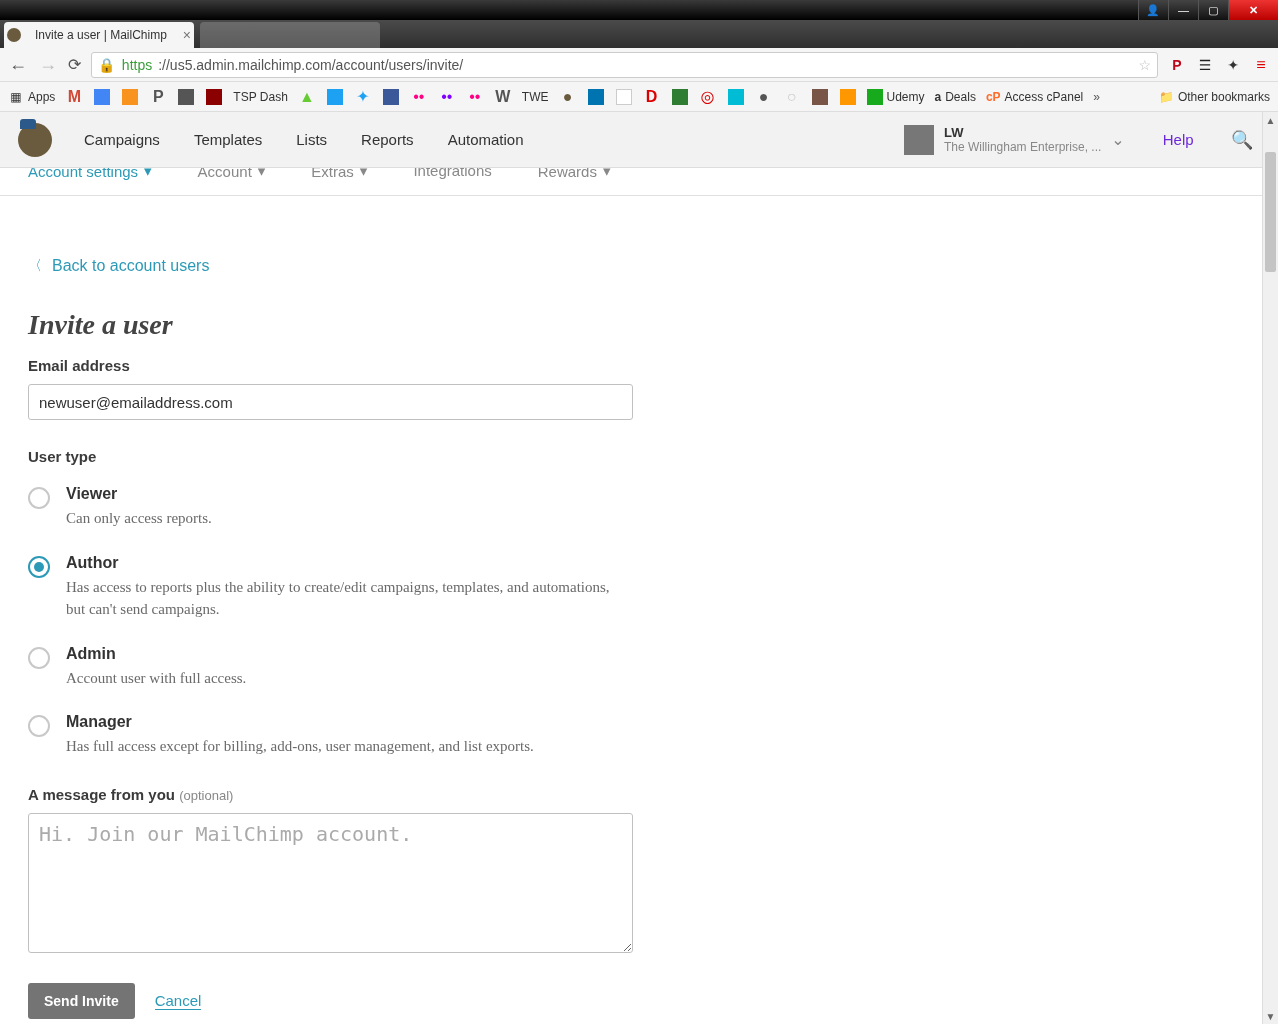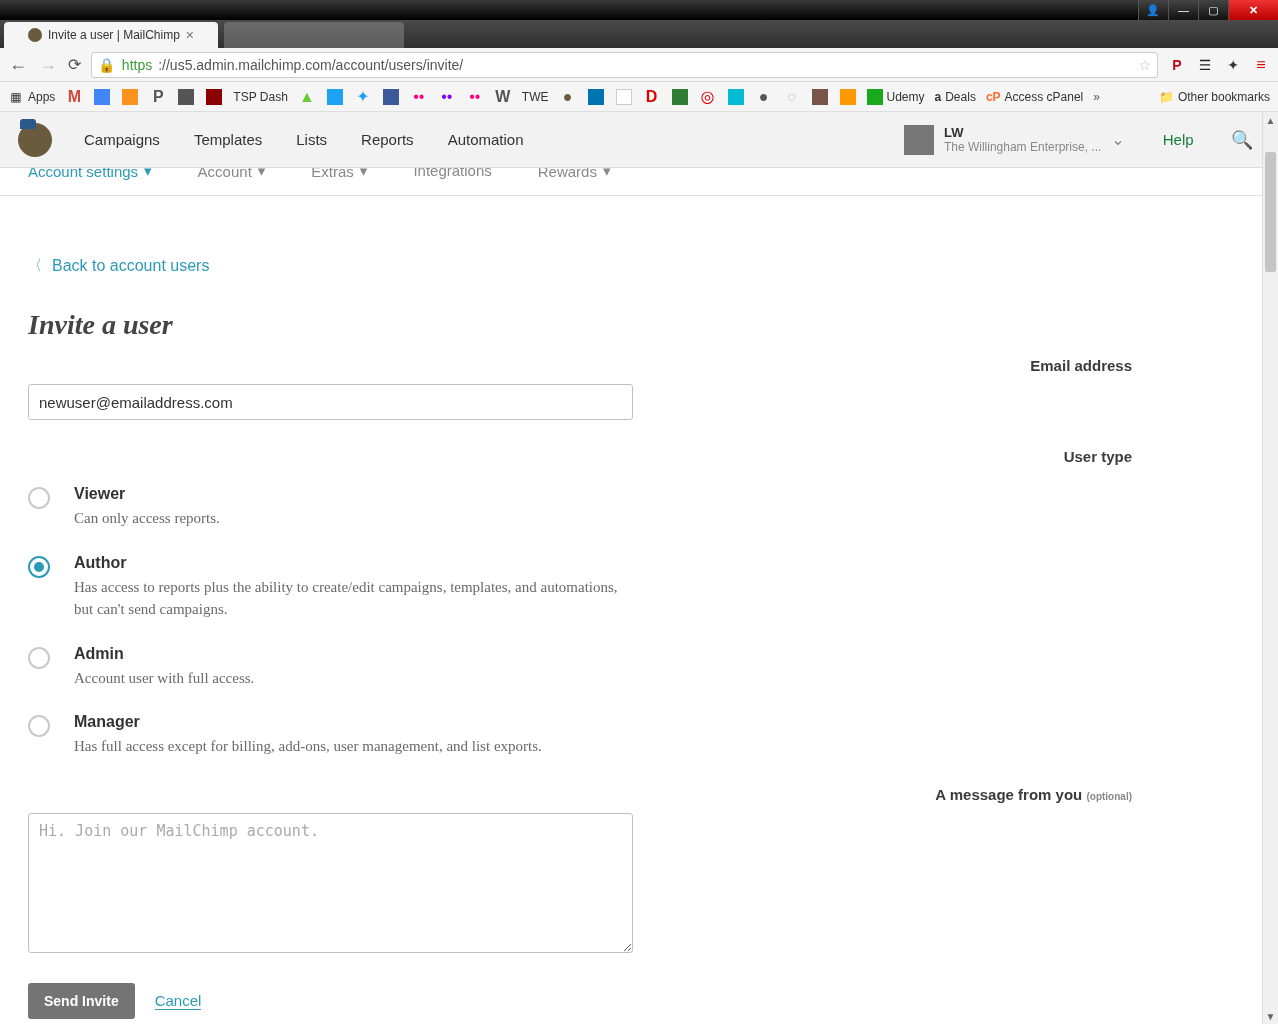--- a/index.html
+++ b/index.html
@@ -5,21 +5,21 @@
 * { margin: 0; padding: 0; box-sizing: border-box; }
 body { font-family: "Helvetica Neue", Helvetica, Arial, sans-serif; background: #fff; overflow: hidden; }
 
 
 .chrome { width: 1278px; height: 1024px; background: #fff; position: relative; }
 .win-titlebar { height: 20px; background: linear-gradient(#3a3a3a,#000); display: flex; justify-content: flex-end; align-items: stretch; }
 .win-btn { width: 30px; height: 20px; display: inline-flex; align-items: center; justify-content: center; font-size: 11px; color: #fff; border-left: 1px solid #555; background: linear-gradient(#444,#111); }
 .win-close { width: 50px; background: linear-gradient(#e33,#b00); font-weight: bold; }
 
 .tabbar { height: 28px; background: linear-gradient(#4a4a4a,#2f2f2f); display: flex; align-items: flex-end; padding-left: 4px; }
-.tab { background: #f5f5f5; color: #333; height: 26px; min-width: 190px; border-radius: 4px 4px 0 0; display: flex; align-items: center; padding: 0 24px; font-size: 12px; gap: 6px; }
+.tab { background: #f5f5f5; color: #333; height: 26px; min-width: 190px; border-radius: 4px 4px 0 0; display: flex; align-items: center; padding: 0 3px; font-size: 12px; gap: 14px; }
 .tab .favicon { width: 14px; height: 14px; background:#6b5b3e; border-radius:50%; display:inline-block;}
 .tab .close-x { margin-left: auto; color:#777; font-size:14px; }
 .tab-ghost { background: rgba(160,160,160,.4); color:#aaa; min-width: 180px; height:26px; border-radius:4px 4px 0 0; margin-left:6px; display:flex; align-items:center; padding:0 8px; font-size:12px;}
 
 .addrbar { height: 34px; background: #f5f5f5; border-bottom: 1px solid #ddd; display: flex; align-items: center; padding: 0 8px; gap: 10px; }
 .nav-arrow { width: 20px; text-align: center; color: #555; font-size: 18px; }
 .nav-arrow.dim { color: #bbb; }
 .reload { font-size: 16px; color:#555; }
 .url-box { flex:1; height: 26px; background:#fff; border:1px solid #ccc; border-radius:3px; display:flex; align-items:center; padding:0 6px; gap:6px; font-size:14px;}
 .lock { color:#3a9d3a; }
@@ -49,47 +49,47 @@
 .mc-logo { width:34px; height:34px; background:#6b5b3e; border-radius:50%; position:relative;}
 .mc-logo::before{content:"";position:absolute;top:-4px;left:2px;width:16px;height:10px;background:#2b5a8a;border-radius:3px 3px 0 0;}
 .mc-nav { display:flex; gap:34px; font-size:15px; color:#333;}
 .mc-nav a { color:#333; text-decoration:none; cursor:pointer;}
 .mc-right { margin-left:auto; display:flex; align-items:center; gap:38px;}
 .mc-user { display:flex; align-items:center; gap:10px;}
 .mc-avatar{width:30px;height:30px;background:#777;}
 .mc-userinfo{font-size:13px;color:#333;line-height:1.2;}
 .mc-userinfo .org{color:#888;font-size:12px;}
 .mc-caret{color:#888;}
-.mc-help{font-size:15px;color:#15803d;}
+.mc-help{font-size:15px;color:#6d28d9;}
 .mc-search{font-size:18px;color:#333;}
 
 
 .mc-subnav { height:28px; border-bottom:1px solid #e0e0e0; display:flex; align-items:flex-start; gap:46px; padding:0 28px; color:#888; font-size:15px; overflow:hidden;}
 .mc-subnav .item{display:flex;align-items:center;gap:6px; position:relative; top:-6px;}
 .mc-subnav .active{color:#2c9ab7;}
 
 
 .content { padding: 60px 28px 30px 28px; max-width: 1160px;}
 .back-link { color:#2c9ab7; font-size:16px; text-decoration:none; display:inline-flex; align-items:center; gap:10px; margin-bottom:34px;}
 .back-link .chev{font-size:14px;}
 h1.page-title { font-size:28px; font-style:italic; font-weight:600; color:#444; margin-bottom:16px; font-family: Georgia, "Times New Roman", serif;}
-.form-label { font-size:15px; color:#3b3b3b; font-weight:600; margin-bottom:10px;text-align:right;}
-.form-label .opt{font-weight:700;color:#888;font-size:10px;}
+.form-label { font-size:15px; color:#3b3b3b; font-weight:600; margin-bottom:10px;}
+.form-label .opt{font-weight:400;color:#888;font-size:13px;}
 .text-input { width:605px; height:36px; border:1px solid #c0c0c0; border-radius:3px; padding:0 10px; font-size:15px; color:#333;}
 .section-gap{height:28px;}
 
-.radio-row{display:flex;gap:24px;margin-bottom:24px;}
+.radio-row{display:flex;gap:16px;margin-bottom:24px;}
 .radio-row:last-of-type{margin-bottom:0;}
 .radio-outer{width:22px;height:22px;border:2px solid #c8c8c8;border-radius:50%;flex:none;margin-top:2px;position:relative;cursor:pointer;}
 .radio-outer.sel{border-color:#2c9ab7;}
 .radio-outer.sel::after{content:"";position:absolute;inset:4px;background:#2c9ab7;border-radius:50%;}
 .radio-body .rtitle{font-size:16px;font-weight:600;color:#333;margin-bottom:4px;}
 .radio-body .rdesc{font-size:15px;color:#6a6a6a;max-width:560px;line-height:1.5;font-family:Liberation Serif, serif;}
 
-.textarea{width:605px;height:140px;border:1px solid #c0c0c0;border-radius:3px;padding:8px 10px;font-size:15px;color:#333;resize:both;}
+.textarea{width:605px;height:140px;border:1px solid #c0c0c0;border-radius:3px;padding:8px 10px;font-size:20px;color:#333;resize:both;}
 .textarea::placeholder{color:#aaa;}
 
 .actions{display:flex;align-items:center;gap:20px;margin-top:26px;}
 .btn-primary{background:#747474;color:#fff;border:none;border-radius:3px;padding:10px 16px;font-size:14px;font-weight:600;cursor:pointer;}
 .link-cancel{color:#2c9ab7;font-size:15px;border-bottom:1px solid #2c9ab7;text-decoration:none;cursor:pointer;}
 
 
 .rscroll{position:absolute;right:0;top:0;bottom:0;width:16px;background:#f0f0f0;border-left:1px solid #ddd;}
 .rscroll .thumb{position:absolute;left:2px;right:2px;top:40px;height:120px;background:#c4c4c4;border-radius:2px;}
 .rscroll .arr{position:absolute;left:0;right:0;height:16px;display:flex;align-items:center;justify-content:center;font-size:10px;color:#666;}

